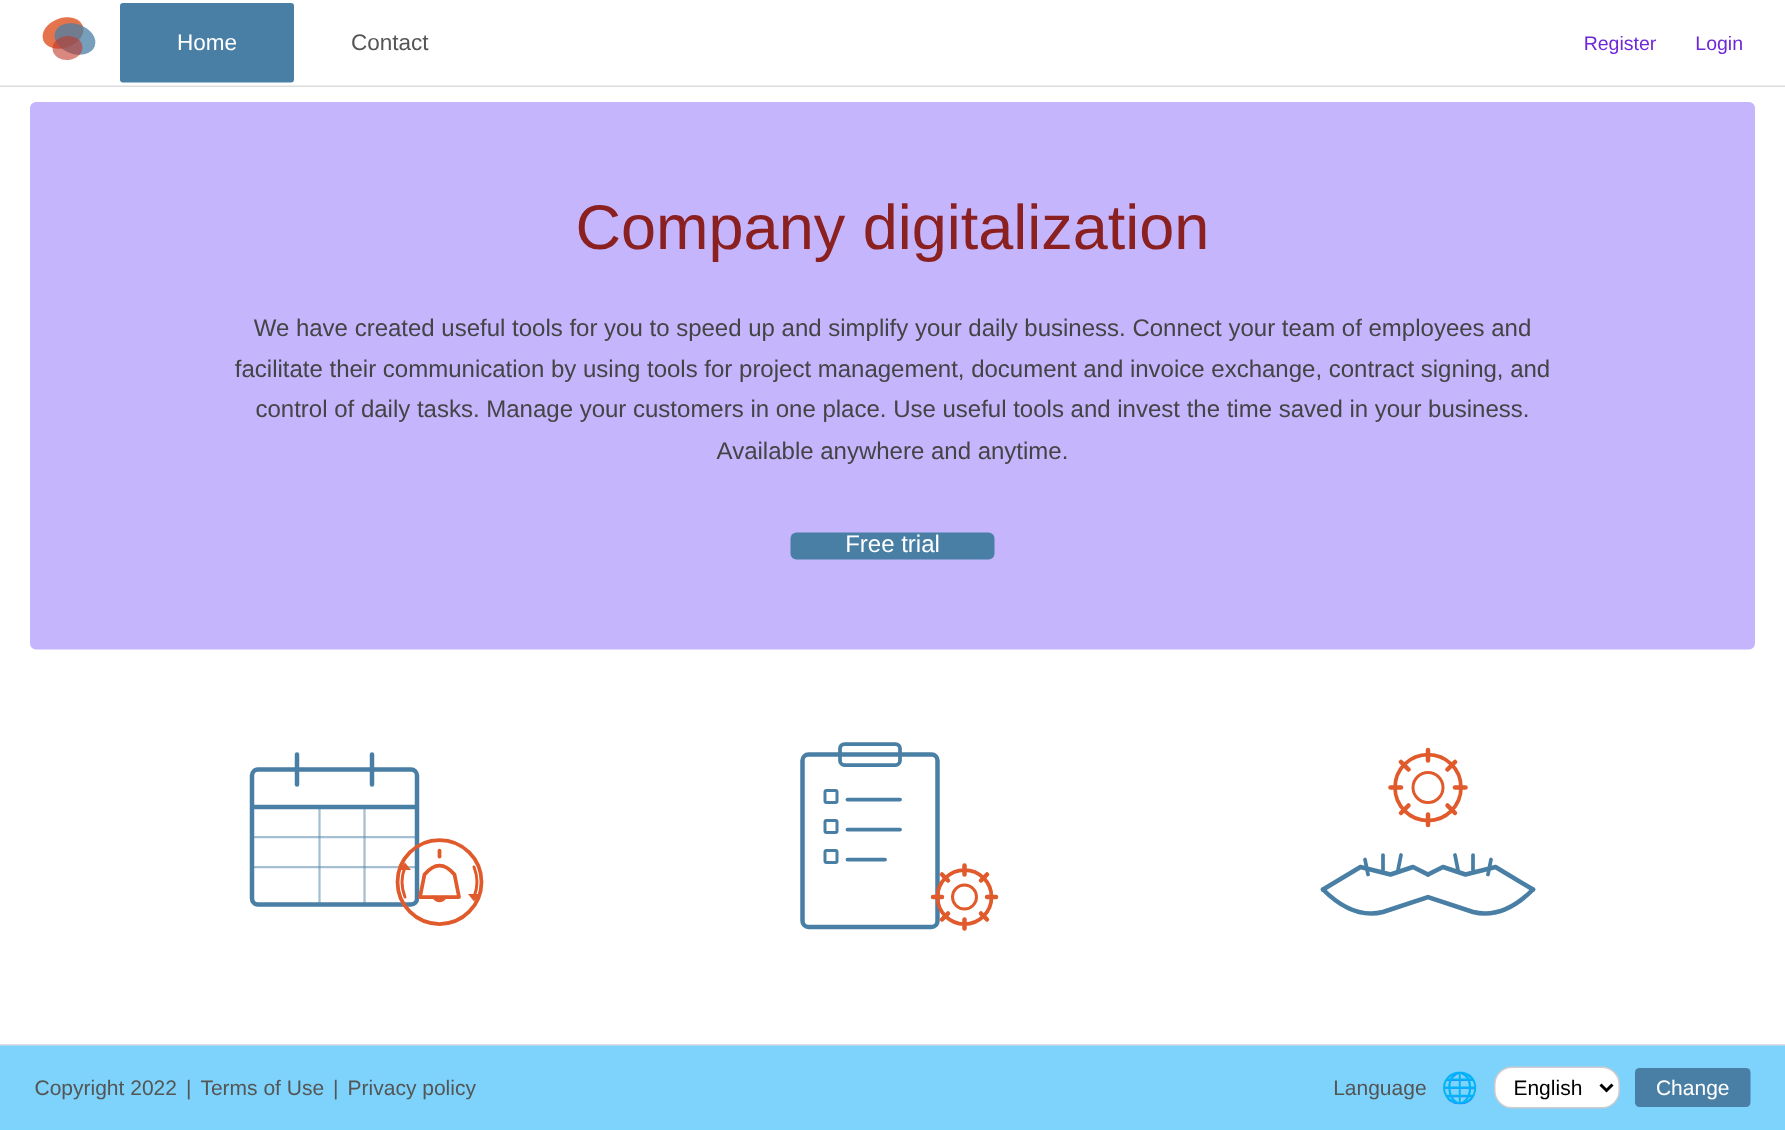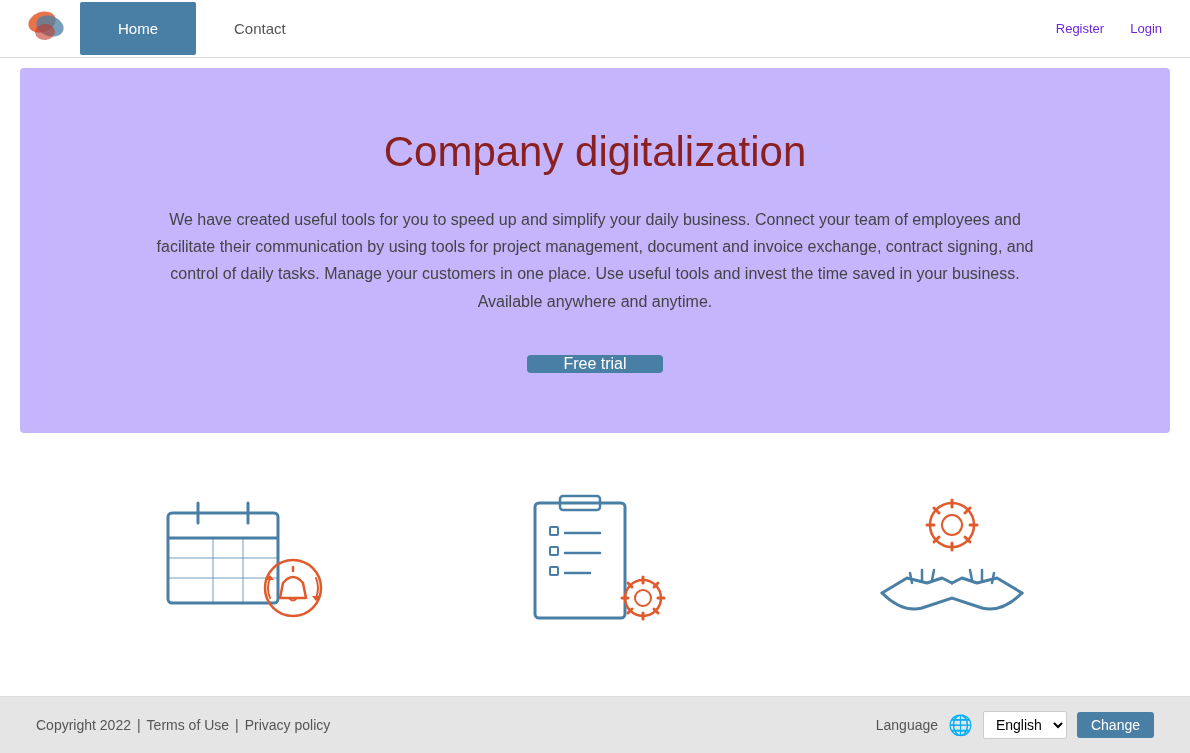--- a/index.html
+++ b/index.html
@@ -84,38 +84,38 @@
       align-items: center;
       width: 300px;
     }
 
     
     
 
     
     footer {
       border-top: 1px solid #ddd;
-      padding: 14px 36px;
+      padding: 14px 23px;
       display: flex;
       align-items: center;
       justify-content: space-between;
       font-size: 14px;
       color: #555;
-      background: #e5e5e5;
+      background: #7dd3fc;
       position: fixed;
       bottom: 0;
       width: 1190px;
     }
     .footer-left { display: flex; align-items: center; gap: 6px; }
     .footer-link { color: #555; text-decoration: none; cursor: pointer; }
     .footer-right { display: flex; align-items: center; gap: 10px; }
     .footer-lang-label { color: #555; }
     .footer-lang-select {
       border: 1px solid #ccc;
-      border-radius: 2px;
+      border-radius: 12px;
       padding: 4px 8px;
       font-size: 14px;
       background: #fff;
       cursor: pointer;
     }
     .footer-change-btn {
       background: #4a7fa5;
       color: #fff;
       border: none;
       padding: 5px 14px;

